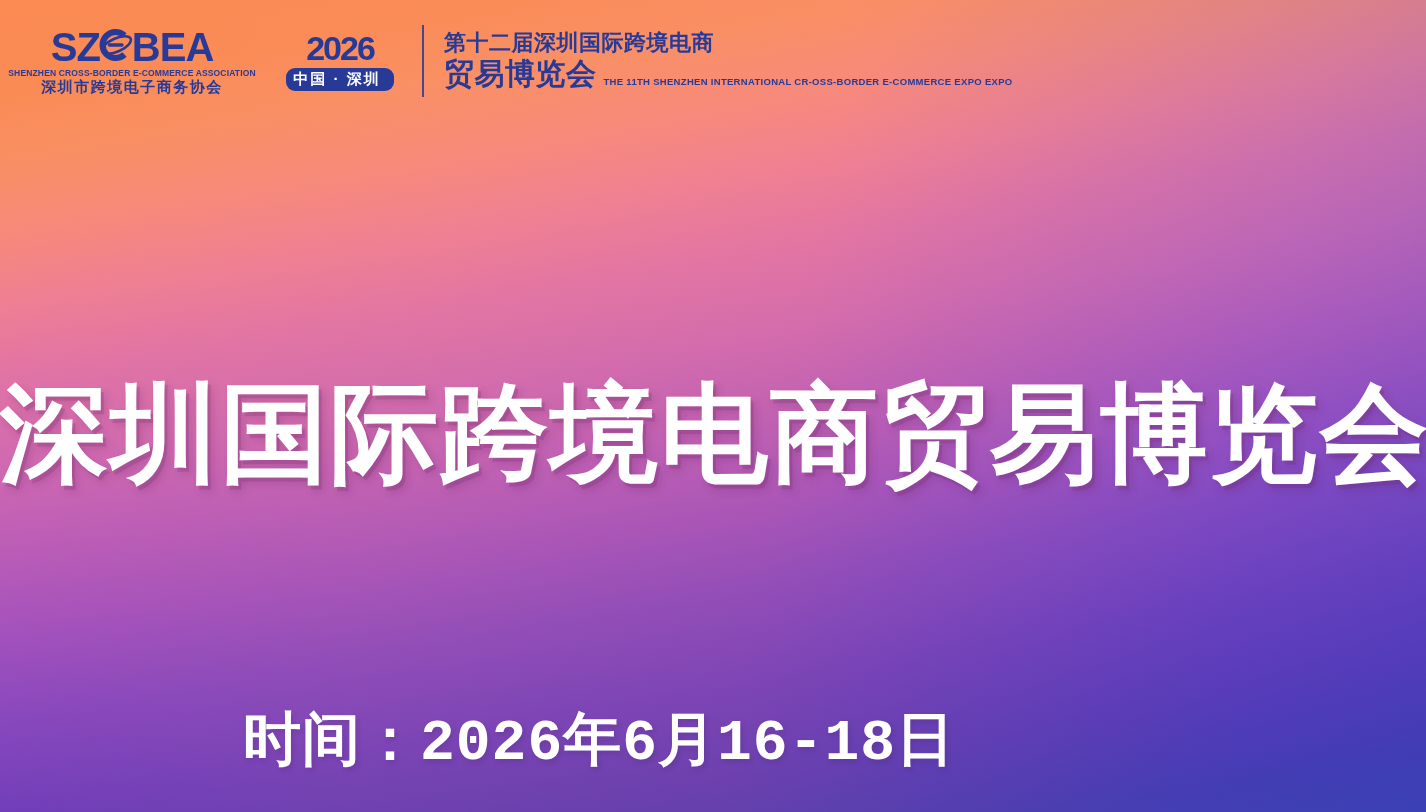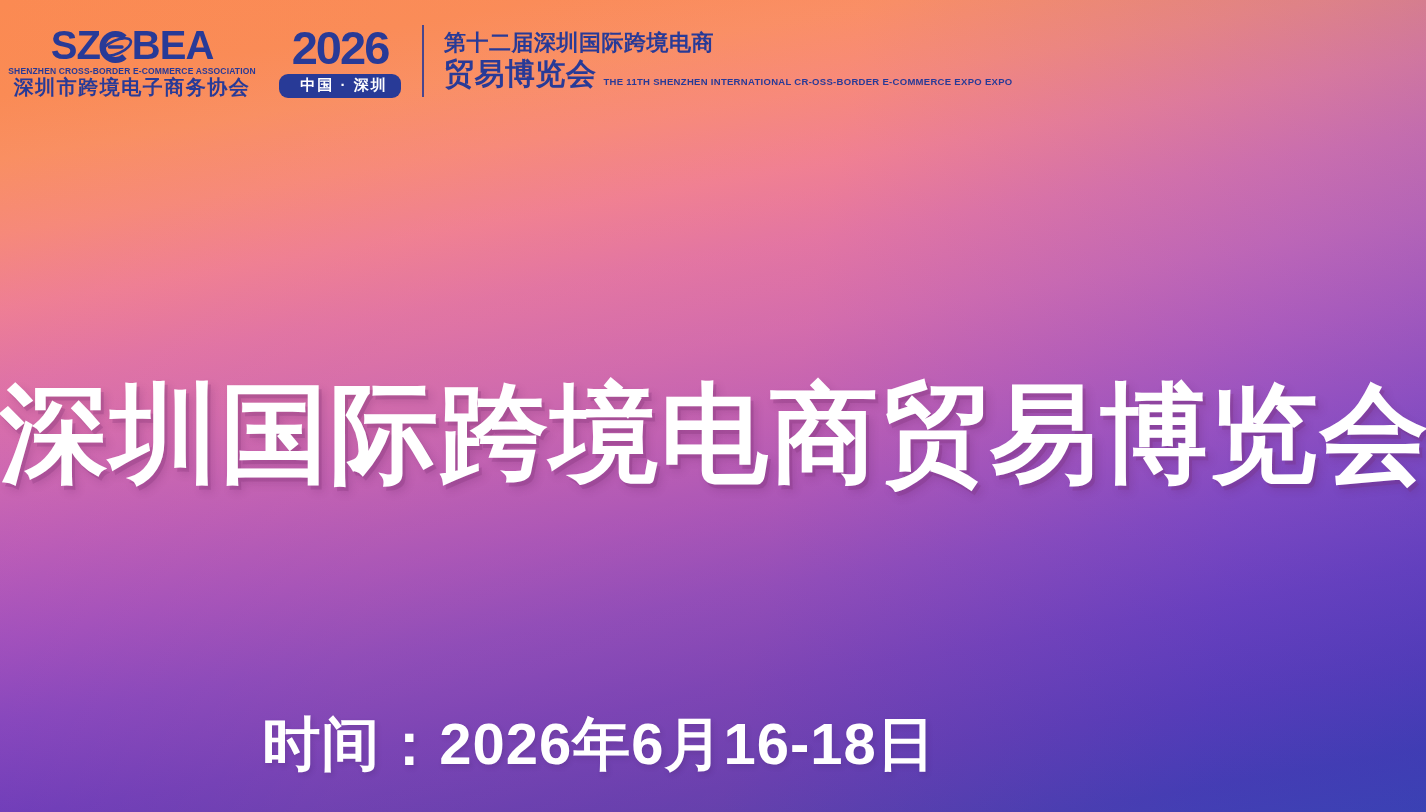--- a/index.html
+++ b/index.html
@@ -64,21 +64,21 @@
 
   
   .assoc-logo {
     display: flex;
     flex-direction: column;
     align-items: center;
     width: 212px;
   }
   .assoc-wordmark {
     display: flex;
-    align-items: flex-end;
+    align-items: flex-start;
     justify-content: center;
     height: 40px;
     line-height: 1;
   }
   .assoc-wordmark .letters {
     font-size: 40px;
     font-weight: bold;
     color: #283A97;
     letter-spacing: -1px;
     font-family: "Liberation Sans", sans-serif;
@@ -95,54 +95,54 @@
   .assoc-en {
     font-size: 8.5px;
     color: #283A97;
     letter-spacing: 0.15px;
     white-space: nowrap;
     margin-top: 1px;
     font-weight: 600;
     transform: scaleX(1.0);
   }
   .assoc-cn {
-    font-size: 20px;
+    font-size: 15px;
     font-weight: bold;
     color: #283A97;
     letter-spacing: 1.5px;
     white-space: nowrap;
     margin-top: 1px;
     line-height: 1.05;
   }
 
   
   .year-block {
     margin-left: 38px;
     display: flex;
     flex-direction: column;
     align-items: center;
     width: 128px;
   }
   .year-num {
-    font-size: 47px;
+    font-size: 34px;
     font-weight: bold;
     color: #283A97;
     letter-spacing: -2px;
     line-height: 1;
     font-family: "Liberation Sans", sans-serif;
   }
   .year-pill {
     margin-top: 3px;
     background: #283A97;
     color: #FFFFFF;
     border-radius: 9px;
     font-size: 15px;
     font-weight: bold;
     letter-spacing: 2px;
-    padding: 3px 13px 4px 21px;
+    padding: 3px 13px 4px 7px;
     white-space: nowrap;
     line-height: 1.1;
   }
 
   
   .divider {
     width: 2px;
     height: 72px;
     background: #283A97;
     opacity: 0.85;
@@ -208,20 +208,21 @@
       5px 6px 9px rgba(90, 30, 90, 0.20);
   }
 
   
   .info-block {
     position: absolute;
     top: 516px;
     left: 0;
     width: 1198px;
     text-align: center;
+    font-family: Liberation Mono, monospace;
   }
   .info-line {
     font-size: 58px;
     font-weight: bold;
     color: #FFFFFF;
     letter-spacing: 1px;
     line-height: 1.0;
     white-space: nowrap;
     text-shadow: 2px 3px 5px rgba(60, 25, 90, 0.18);
   }

